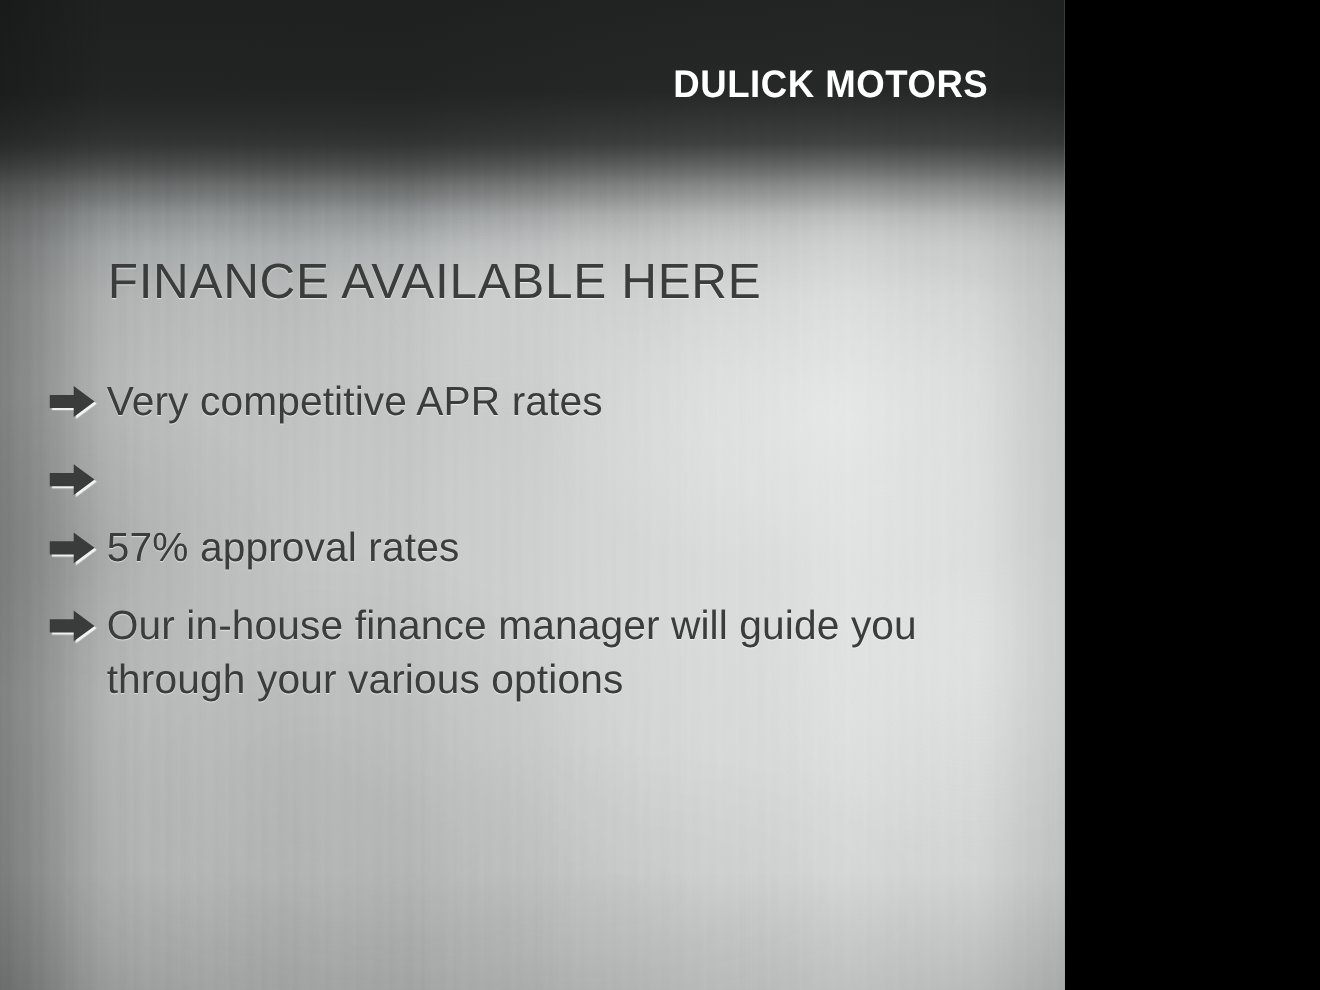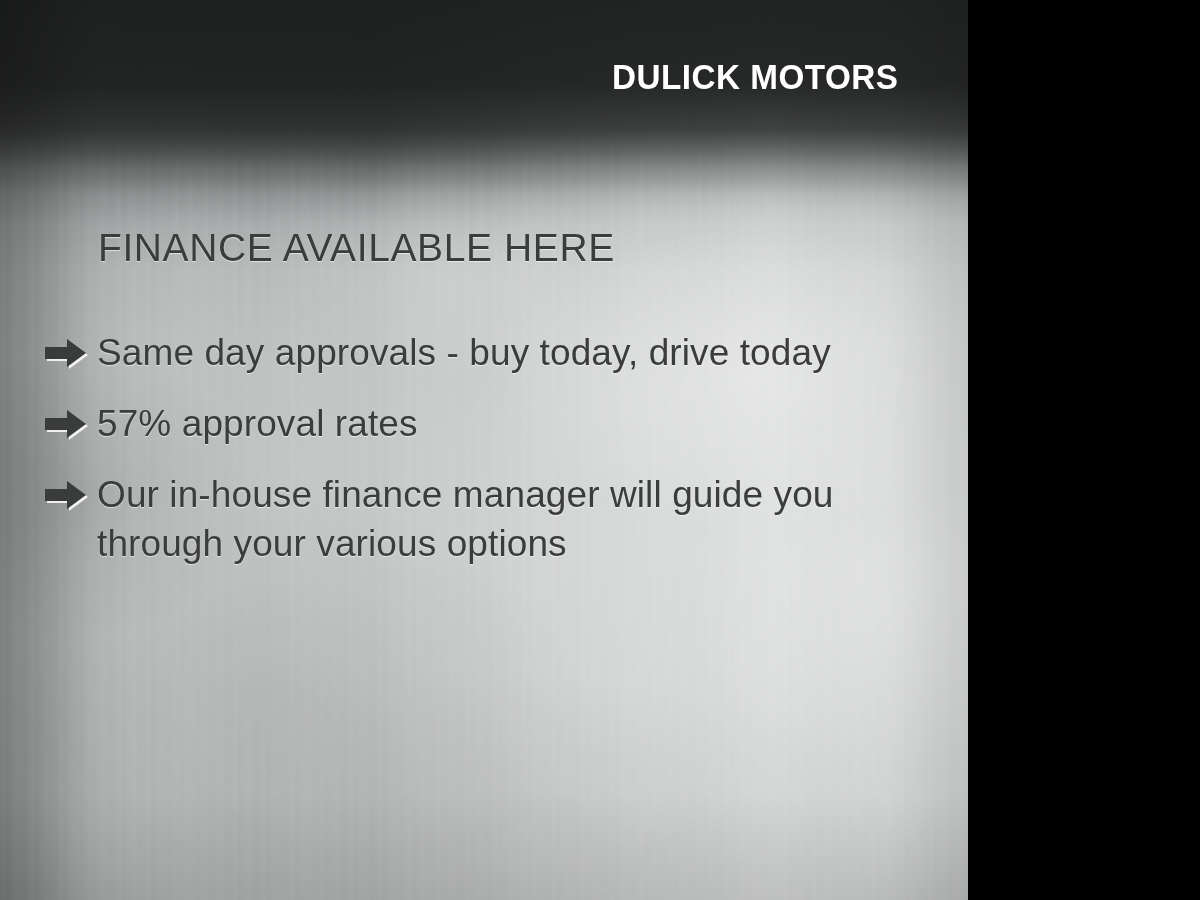--- a/index.html
+++ b/index.html
@@ -140,21 +140,21 @@
 
   
   .content {
     position: absolute;
     left: 0; right: 0;
     top: 200px;
   }
 
   .slide-title {
     color: #3b3c3c;
-    font-size: 39px;
+    font-size: 45px;
     font-weight: normal;
     letter-spacing: 0.6px;
     margin-left: 98px;
     margin-bottom: 0;
     text-shadow: 0 1px 1px rgba(255,255,255,0.62);
     white-space: nowrap;
   }
 
   .bullets {
     list-style: none;
@@ -204,26 +204,31 @@
     <div class="brand-name">DULICK MOTORS</div>
 
   </div>
 
   <div class="content">
 
     <h1 class="slide-title">FINANCE AVAILABLE HERE</h1>
 
     <ul class="bullets">
 
-
-      <li class="bullet">
-        <svg class="arrow-icon" viewBox="0 0 42 30">
-          <path d="M 0 9 L 22 9 L 22 1 L 41 15 L 22 29 L 22 21 L 0 21 Z" fill="#3a3b3b"></path>
-        </svg>
-        <span class="bullet-text">Same day approvals - buy today, drive today</span>
+      <li class="bullet">
+        <svg class="arrow-icon" viewBox="0 0 42 30">
+          <path d="M 0 9 L 22 9 L 22 1 L 41 15 L 22 29 L 22 21 L 0 21 Z" fill="#3a3b3b"></path>
+        </svg>
+        <span class="bullet-text">Very competitive APR rates</span>
+      </li>
+
+      <li class="bullet">
+        <svg class="arrow-icon" viewBox="0 0 42 30">
+          <path d="M 0 9 L 22 9 L 22 1 L 41 15 L 22 29 L 22 21 L 0 21 Z" fill="#3a3b3b"></path>
+        </svg>
       </li>
 
       <li class="bullet">
         <svg class="arrow-icon" viewBox="0 0 42 30">
           <path d="M 0 9 L 22 9 L 22 1 L 41 15 L 22 29 L 22 21 L 0 21 Z" fill="#3a3b3b"></path>
         </svg>
         <span class="bullet-text">57% approval rates</span>
       </li>
 
 

